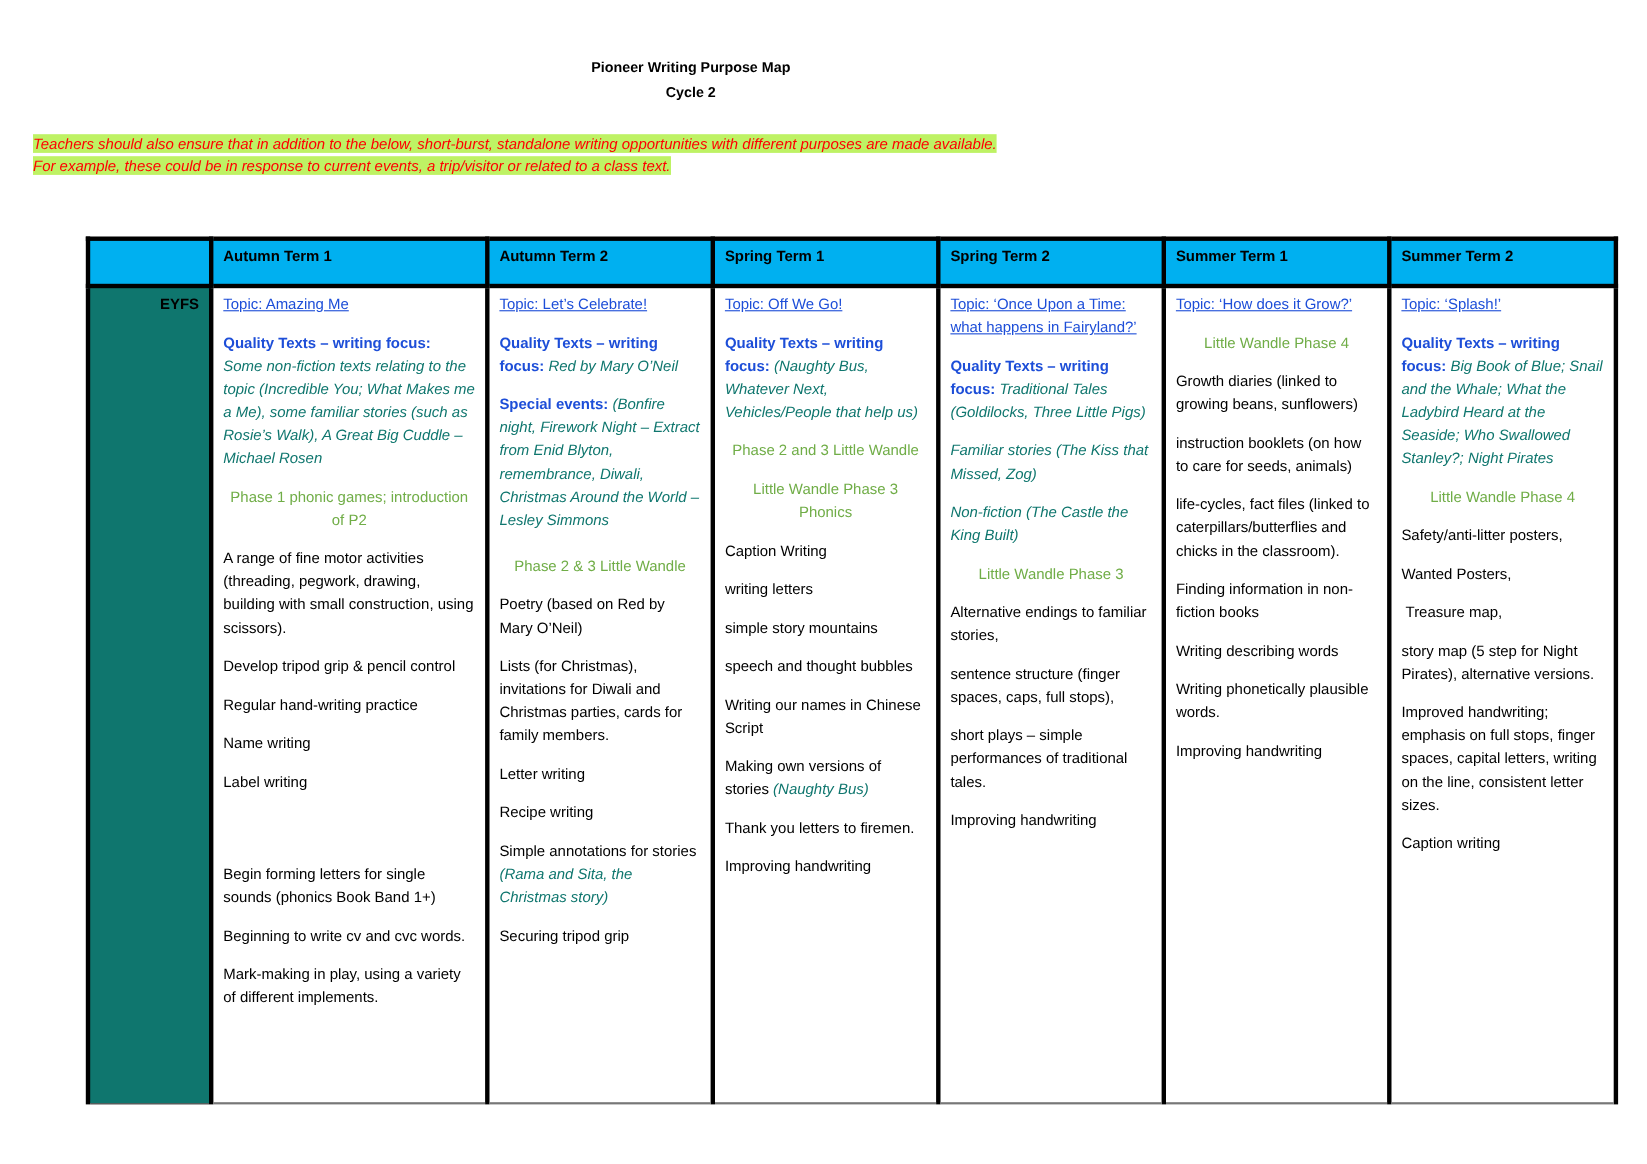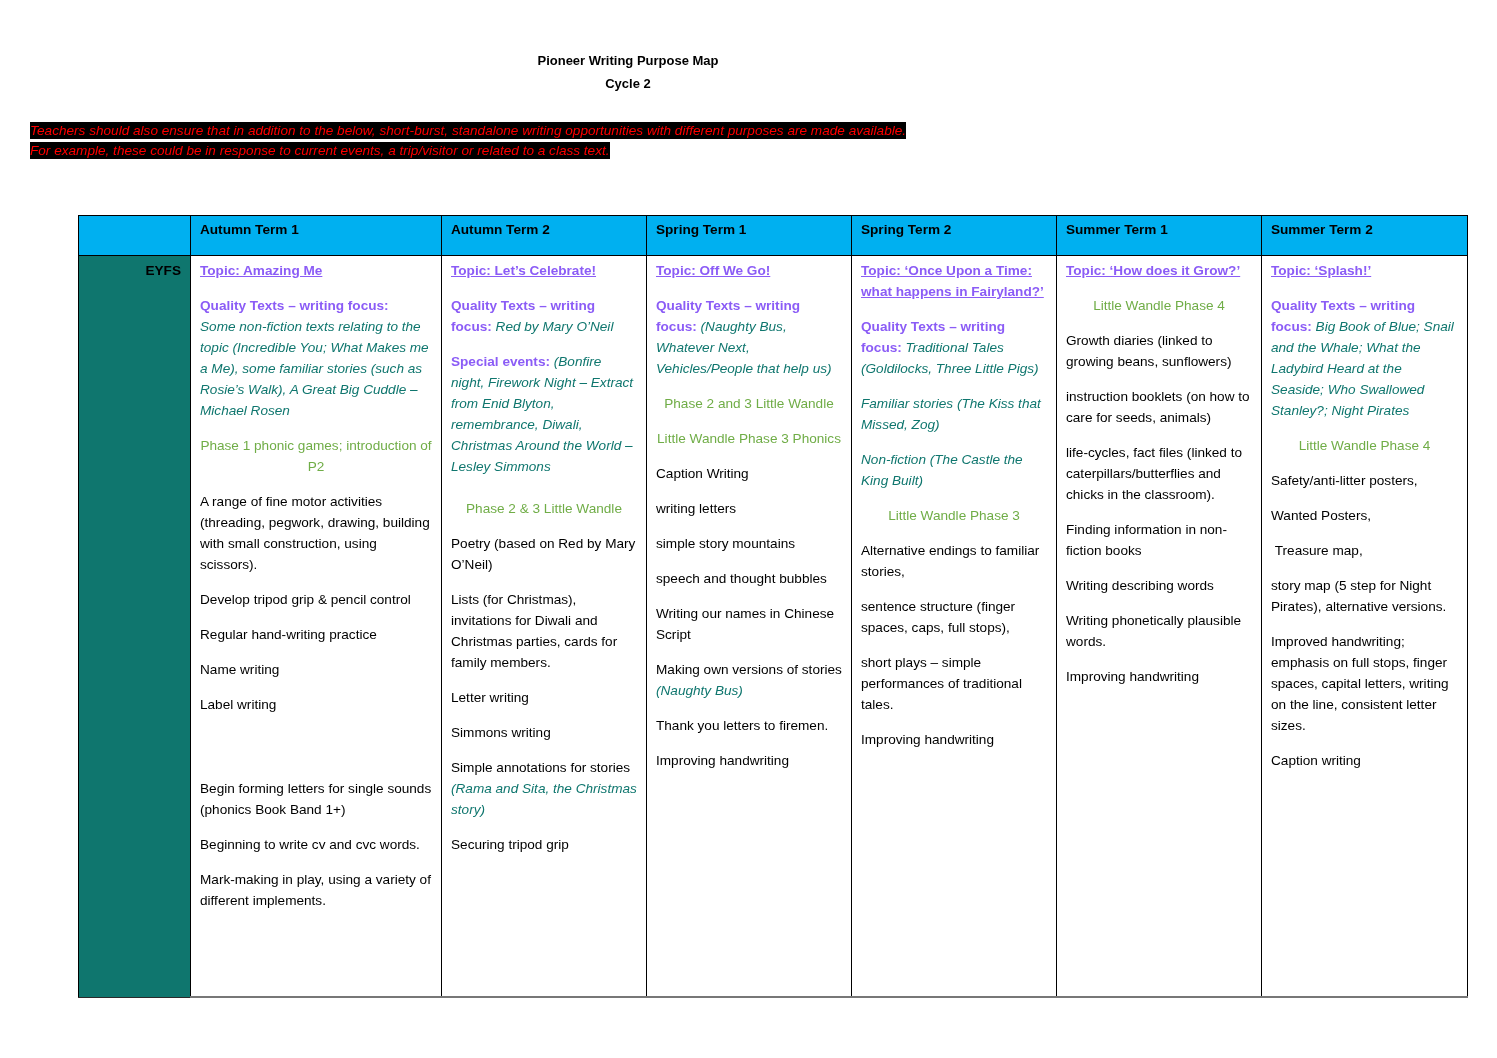--- a/index.html
+++ b/index.html
@@ -3,34 +3,34 @@
   <meta charset="utf-8">
   <style>
     html, body { margin: 0; padding: 0; background: #ffffff; }
     body { width: 1497px; height: 1058px; position: relative; overflow: hidden;
            font-family: "Liberation Sans", "DejaVu Sans", sans-serif; color: #000; }
     .title { position: absolute; left: 0; width: 1256px; text-align: center;
              font-size: 13px; font-weight: bold; }
     #t1 { top: 53px; }
     #t2 { top: 76px; }
     .notice { position: absolute; left: 30px; font-size: 13.6px; font-style: italic; color: #ff0000; }
-    .notice span { background: #000000; padding: 1px 0; }
+    .notice span { background: #bef264; padding: 1px 0; }
     #n1 { top: 123px; }
     #n2 { top: 143px; }
     table.map { position: absolute; left: 78px; top: 215px; border-collapse: collapse;
                 table-layout: fixed; width: 1389px; }
-    table.map td, table.map th { border: 1px solid #000000; vertical-align: top; text-align: left;
+    table.map td, table.map th { border: 4px solid #000000; vertical-align: top; text-align: left;
                 padding: 0 9px; font-size: 13.6px; line-height: 21px; }
     table.map thead th { background: #00b0f0; height: 36px; padding-top: 3px; font-weight: bold; }
     table.map tbody td { height: 736px; padding-top: 4px; }
     table.map tbody td.stage { background: #0f766e; font-weight: bold; border-bottom: 1.5px solid #2a2a2a; text-align: right; }
     table.map tbody td.cell { border-bottom: 2px solid #777; }
-    .topic { color: #8b5cf6; font-weight: bold; text-decoration: underline; margin: 0 0 14px 0; }
+    .topic { color: #1d4ed8; font-weight: normal; text-decoration: underline; margin: 0 0 14px 0; }
     .item { margin: 0 0 14px 0; }
-    .red { color: #8b5cf6; }
+    .red { color: #1d4ed8; }
     .red-i { color: #0f766e; font-style: italic; }
     .green { color: #70ad47; text-align: center; }
     .b { font-weight: bold; }
     .gap { height: 49px; }
   </style>
 </head>
 <body>
 
 <div class="title" id="t1">Pioneer Writing Purpose Map</div>
 <div class="title" id="t2">Cycle 2</div>
@@ -78,21 +78,21 @@
       </td>
 
       <td class="cell">
         <div class="topic">Topic: Let’s Celebrate!</div>
         <div class="item"><span class="red b">Quality Texts – writing focus:</span> <span class="red-i">Red by Mary O’Neil</span></div>
         <div class="item" style="margin-bottom:21px"><span class="red b">Special events:</span> <span class="red-i">(Bonfire night, Firework Night – Extract from Enid Blyton, remembrance, Diwali, Christmas Around the World – Lesley Simmons</span></div>
         <div class="item green">Phase 2 &amp; 3 Little Wandle</div>
         <div class="item">Poetry (based on Red by Mary O’Neil)</div>
         <div class="item">Lists (for Christmas), invitations for Diwali and Christmas parties, cards for family members.</div>
         <div class="item">Letter writing</div>
-        <div class="item">Simmons writing</div>
+        <div class="item">Recipe writing</div>
         <div class="item"><span>Simple annotations for stories</span> <span class="red-i">(Rama and Sita, the Christmas story)</span></div>
         <div class="item">Securing tripod grip</div>
       </td>
 
       <td class="cell">
         <div class="topic">Topic: Off We Go!</div>
         <div class="item"><span class="red b">Quality Texts – writing focus:</span> <span class="red-i">(Naughty Bus, Whatever Next, Vehicles/People that help us)</span></div>
         <div class="item green">Phase 2 and 3 Little Wandle</div>
         <div class="item green">Little Wandle Phase 3 Phonics</div>
         <div class="item">Caption Writing</div>

